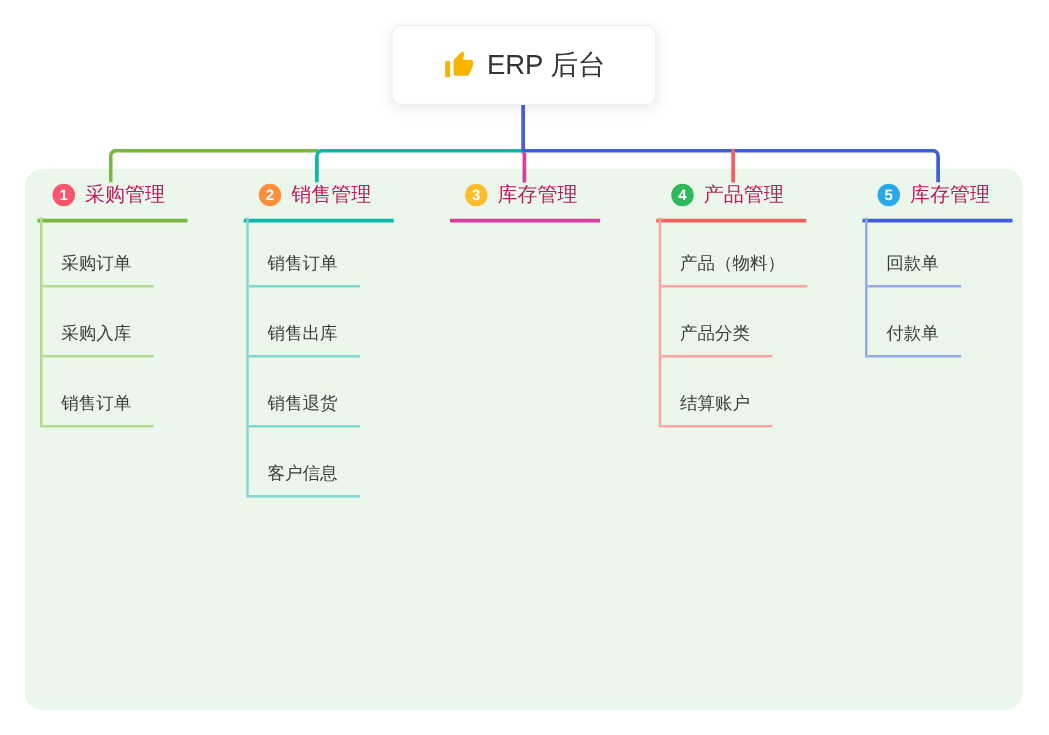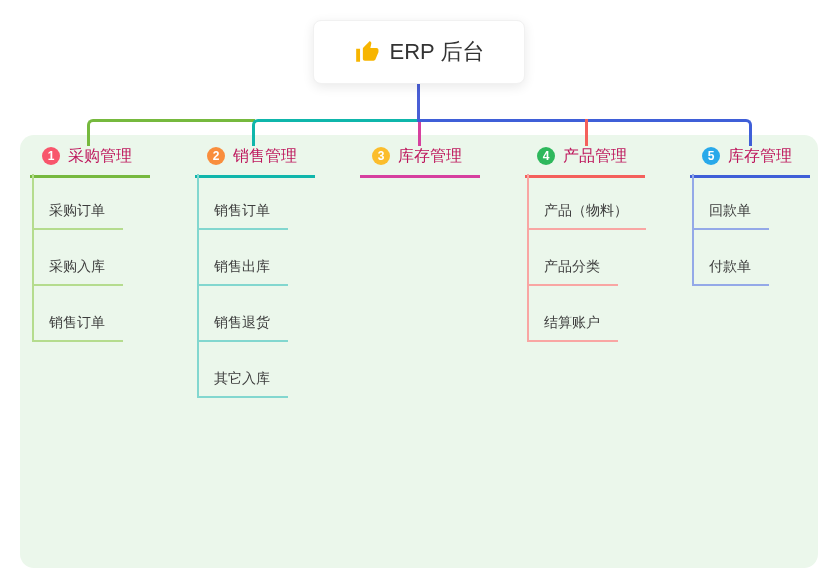--- a/index.html
+++ b/index.html
@@ -92,21 +92,21 @@
       <div class="child">
           <span>销售订单</span>
         </div>
       <div class="child">
           <span>销售出库</span>
         </div>
       <div class="child">
           <span>销售退货</span>
         </div>
       <div class="child">
-          <span>其它入库</span>
+          <span>客户信息</span>
         </div>
     </div>
   </div>
 
   <div class="branch b3" style="--line: #d6409f; --childline: #f08cc7; --badge: #fbbd2c;">
     <div class="branch-title">
       <span class="badge">3</span>
       <span class="branch-label">库存管理</span>
     </div>
   </div>

